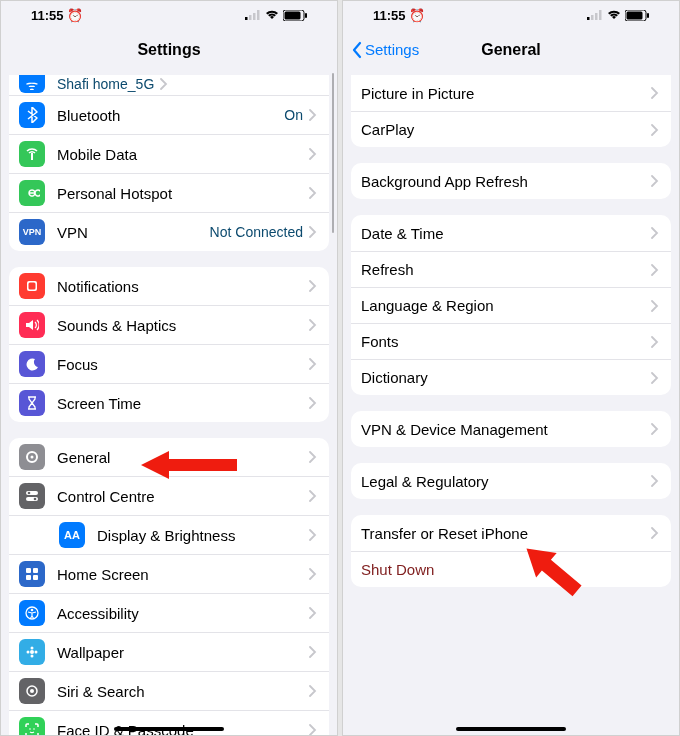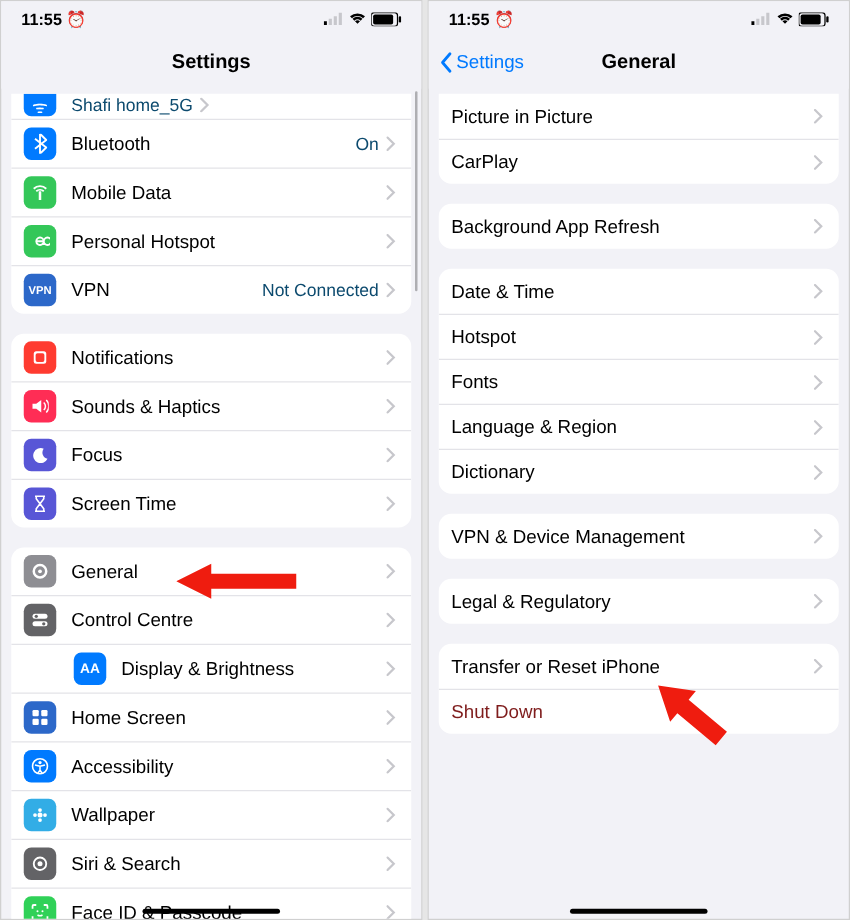--- a/index.html
+++ b/index.html
@@ -20,21 +20,21 @@
     flex-direction: column;
     position: relative;
     border: 1px solid #d0d0d0;
   }
   
   .statusbar {
     height: 28px;
     display: flex;
     align-items: center;
     justify-content: space-between;
-    padding: 0 16px;
+    padding: 0 30px;
     font-size: 13px;
     font-weight: 600;
     background: #f2f2f7;
     color: #000;
   }
   .statusbar .right { display: flex; align-items:center; gap:4px; font-size:12px; }
   .sig-icon, .wifi-icon, .batt-icon { display:inline-block; }
   .sig-icon svg, .wifi-icon svg, .batt-icon svg { display:block; }
 
   
@@ -497,37 +497,37 @@
     <div class="group">
       <div class="row">
         <div class="label">Date &amp; Time</div>
         <div class="chevron">
             <svg viewBox="0 0 8 12">
               <path d="M1 1 L6 6 L1 11" stroke="#c7c7cc" stroke-width="1.8" fill="none" stroke-linecap="round"></path>
             </svg>
           </div>
       </div>
       <div class="row">
-        <div class="label">Hotspot</div>
+        <div class="label">Refresh</div>
+        <div class="chevron">
+            <svg viewBox="0 0 8 12">
+              <path d="M1 1 L6 6 L1 11" stroke="#c7c7cc" stroke-width="1.8" fill="none" stroke-linecap="round"></path>
+            </svg>
+          </div>
+      </div>
+      <div class="row">
+        <div class="label">Language &amp; Region</div>
         <div class="chevron">
             <svg viewBox="0 0 8 12">
               <path d="M1 1 L6 6 L1 11" stroke="#c7c7cc" stroke-width="1.8" fill="none" stroke-linecap="round"></path>
             </svg>
           </div>
       </div>
       <div class="row">
         <div class="label">Fonts</div>
-        <div class="chevron">
-            <svg viewBox="0 0 8 12">
-              <path d="M1 1 L6 6 L1 11" stroke="#c7c7cc" stroke-width="1.8" fill="none" stroke-linecap="round"></path>
-            </svg>
-          </div>
-      </div>
-      <div class="row">
-        <div class="label">Language &amp; Region</div>
         <div class="chevron">
             <svg viewBox="0 0 8 12">
               <path d="M1 1 L6 6 L1 11" stroke="#c7c7cc" stroke-width="1.8" fill="none" stroke-linecap="round"></path>
             </svg>
           </div>
       </div>
       <div class="row">
         <div class="label">Dictionary</div>
         <div class="chevron">
             <svg viewBox="0 0 8 12">

